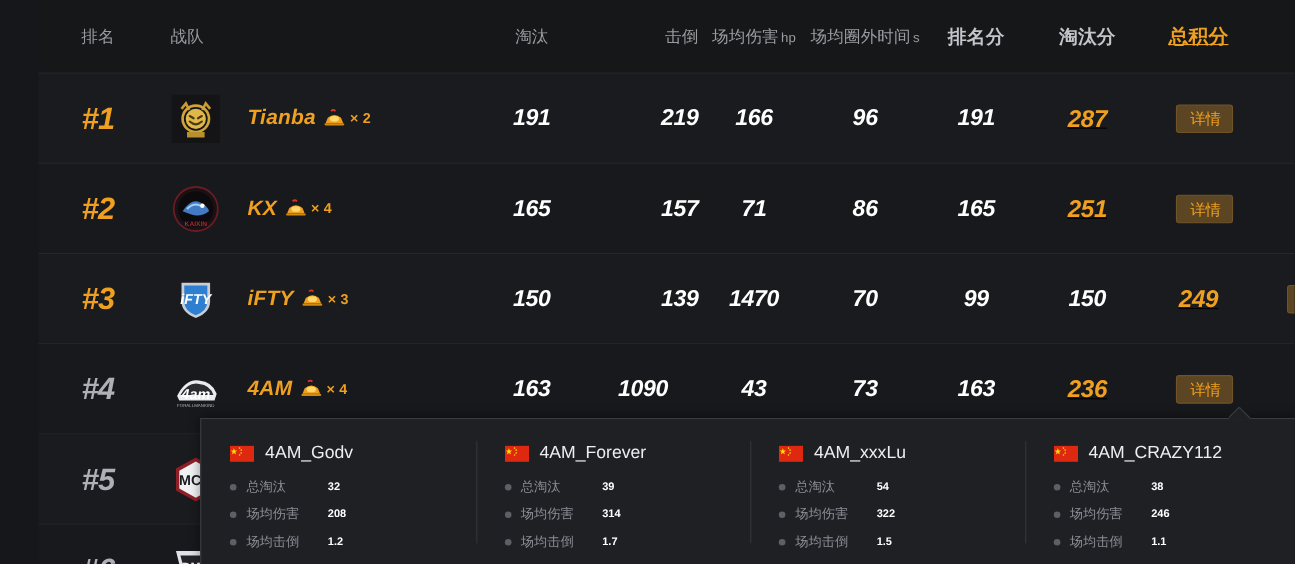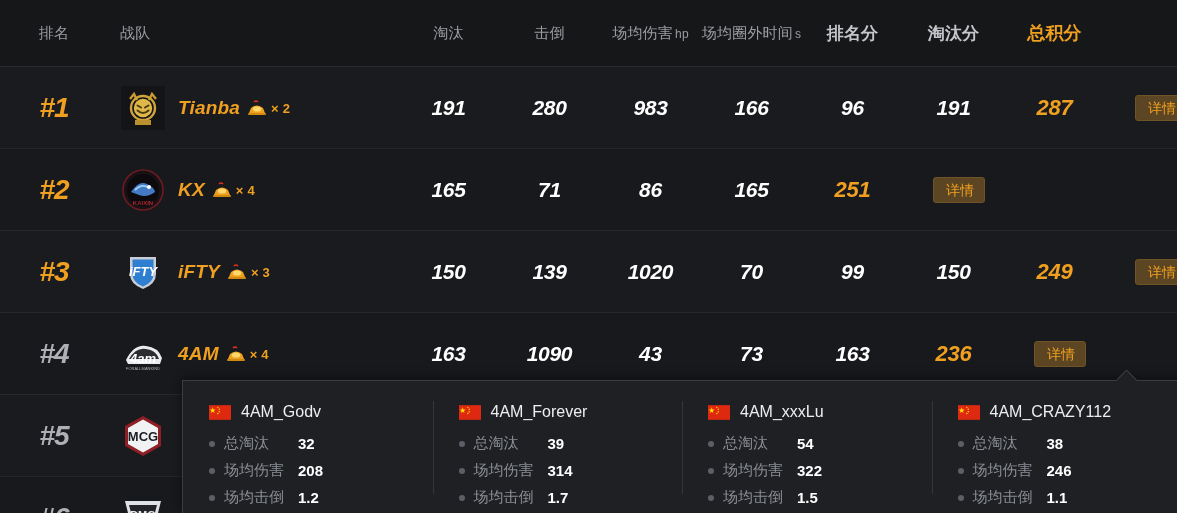--- a/index.html
+++ b/index.html
@@ -8,20 +8,21 @@
     height: 513px;
     background: #16171a;
     font-family: "Liberation Sans", sans-serif;
     overflow: hidden;
   }
   .app {
     position: relative;
     width: 1177px;
     height: 513px;
     background: #16171a;
+    padding-left: 35px;
   }
 
   
   .table-header {
     position: relative;
     height: 67px;
     background: #161719;
     border-bottom: 1px solid #2a2b2f;
     display: flex;
     align-items: center;
@@ -47,26 +48,26 @@
   .th .unit {
     font-size: 12px;
     font-weight: 400;
     margin-left: 2px;
   }
 
   
   .col-rank   { width: 108px; text-align: center; flex: none; }
   .col-team   { width: 290px; flex: none; }
   .col-elim   { width: 101px; flex: none; text-align: center; }
-  .col-knock  { width: 101px; flex: none; text-align: center; }
+  .col-knock  { width: 101px; flex: none; text-align: right; }
   .col-dmg    { width: 101px; flex: none; text-align: center; }
   .col-zone   { width: 101px; flex: none; text-align: center; }
   .col-rankpt { width: 101px; flex: none; text-align: center; }
   .col-elimpt { width: 101px; flex: none; text-align: center; }
-  .col-total  { width: 101px; flex: none; text-align: center; }
+  .col-total  { width: 101px; flex: none; text-align: center; text-decoration: underline; }
   .col-action { width: 172px; flex: none; display: flex; align-items: center; }
 
   
   .row {
     position: relative;
     height: 82px;
     display: flex;
     align-items: center;
     border-bottom: 1px solid #26272b;
     background: #1a1b1e;
@@ -78,21 +79,21 @@
     font-weight: 700;
     font-style: italic;
     color: #aeb0b5;
     letter-spacing: -1px;
   }
   .rank.top { color: #f0a020; }
 
   .team-cell {
     display: flex;
     align-items: center;
-    gap: 12px;
+    gap: 24px;
     padding-left: 12px;
   }
   .logo {
     width: 46px;
     height: 46px;
     flex: none;
     display: flex;
     align-items: center;
     justify-content: center;
   }
@@ -215,28 +216,28 @@
     margin-bottom: 8px;
   }
   .dot {
     width: 6px; height: 6px;
     border-radius: 50%;
     background: #5c5f66;
     flex: none;
     margin-right: 9px;
   }
   .stat-label {
-    font-size: 15px;
+    font-size: 12px;
     color: #8a8d94;
     width: 74px;
     flex: none;
     white-space: nowrap;
   }
   .stat-value {
-    font-size: 15px;
+    font-size: 10px;
     font-weight: 700;
     color: #ffffff;
     white-space: nowrap;
   }
 </style>
 </head>
 <body>
 
 <div class="app">
 
@@ -273,22 +274,21 @@
             <svg class="chicken-icon" width="22" height="18" viewBox="0 0 22 18">
               <path d="M3 14 L19 14 L17 9 Q11 4 5 9 Z" fill="#f0a020"></path>
               <ellipse cx="11" cy="10" rx="4.2" ry="2.6" fill="#ffd76a"></ellipse>
               <path d="M8 3 Q10 1 12 3" stroke="#e03020" stroke-width="1.6" fill="none"></path>
               <rect x="2" y="14" width="18" height="2" rx="1" fill="#d08a10"></rect>
             </svg>
             <span class="chicken-count">× 2</span>
           </span></span>
     </div>
     <div class="col-elim"><span class="cell-num">191</span></div>
-    <div class="col-knock"><span class="cell-num">280</span></div>
-    <div class="col-dmg"><span class="cell-num">983</span></div>
+    <div class="col-knock"><span class="cell-num">219</span></div>
     <div class="col-zone"><span class="cell-num">166</span></div>
     <div class="col-rankpt"><span class="cell-num">96</span></div>
     <div class="col-elimpt"><span class="cell-num">191</span></div>
     <div class="col-total"><span class="cell-num total">287</span></div>
     <div class="col-action">
       <div class="details-btn">
         <span class="details-btn-label">详情</span>
 
       </div>
     </div>
@@ -313,20 +313,21 @@
             <svg class="chicken-icon" width="22" height="18" viewBox="0 0 22 18">
               <path d="M3 14 L19 14 L17 9 Q11 4 5 9 Z" fill="#f0a020"></path>
               <ellipse cx="11" cy="10" rx="4.2" ry="2.6" fill="#ffd76a"></ellipse>
               <path d="M8 3 Q10 1 12 3" stroke="#e03020" stroke-width="1.6" fill="none"></path>
               <rect x="2" y="14" width="18" height="2" rx="1" fill="#d08a10"></rect>
             </svg>
             <span class="chicken-count">× 4</span>
           </span></span>
     </div>
     <div class="col-elim"><span class="cell-num">165</span></div>
+    <div class="col-knock"><span class="cell-num">157</span></div>
     <div class="col-zone"><span class="cell-num">71</span></div>
     <div class="col-rankpt"><span class="cell-num">86</span></div>
     <div class="col-elimpt"><span class="cell-num">165</span></div>
     <div class="col-total"><span class="cell-num total">251</span></div>
     <div class="col-action">
       <div class="details-btn">
         <span class="details-btn-label">详情</span>
 
       </div>
     </div>
@@ -349,21 +350,21 @@
               <path d="M3 14 L19 14 L17 9 Q11 4 5 9 Z" fill="#f0a020"></path>
               <ellipse cx="11" cy="10" rx="4.2" ry="2.6" fill="#ffd76a"></ellipse>
               <path d="M8 3 Q10 1 12 3" stroke="#e03020" stroke-width="1.6" fill="none"></path>
               <rect x="2" y="14" width="18" height="2" rx="1" fill="#d08a10"></rect>
             </svg>
             <span class="chicken-count">× 3</span>
           </span></span>
     </div>
     <div class="col-elim"><span class="cell-num">150</span></div>
     <div class="col-knock"><span class="cell-num">139</span></div>
-    <div class="col-dmg"><span class="cell-num">1020</span></div>
+    <div class="col-dmg"><span class="cell-num">1470</span></div>
     <div class="col-zone"><span class="cell-num">70</span></div>
     <div class="col-rankpt"><span class="cell-num">99</span></div>
     <div class="col-elimpt"><span class="cell-num">150</span></div>
     <div class="col-total"><span class="cell-num total">249</span></div>
     <div class="col-action">
       <div class="details-btn">
         <span class="details-btn-label">详情</span>
 
       </div>
     </div>

